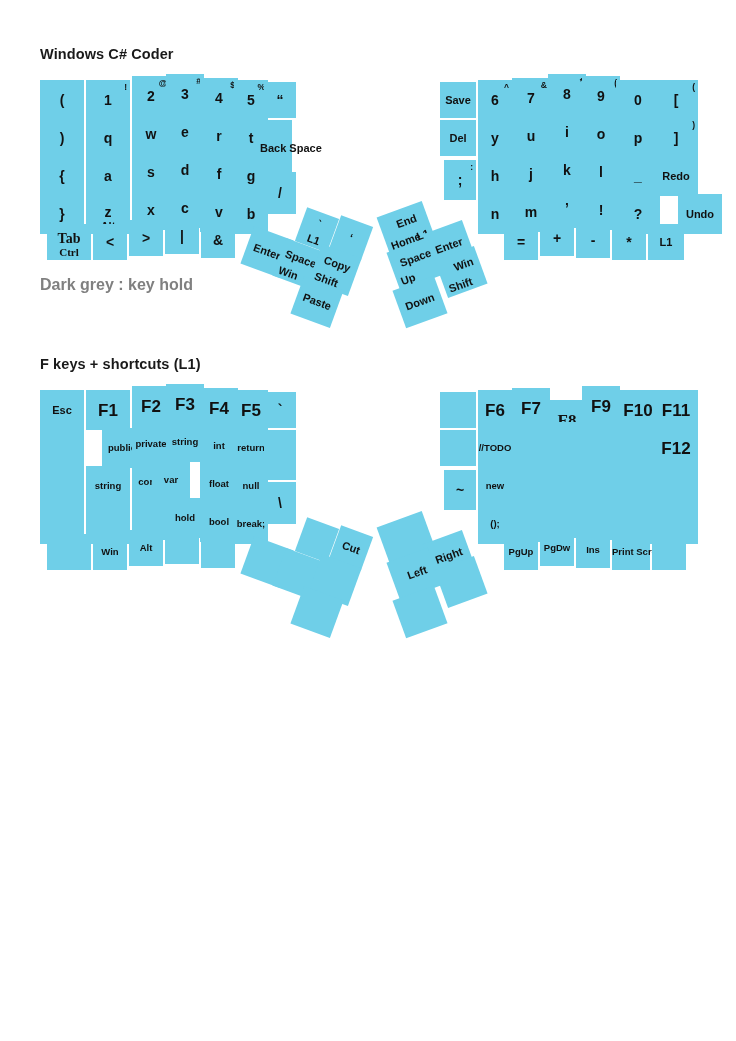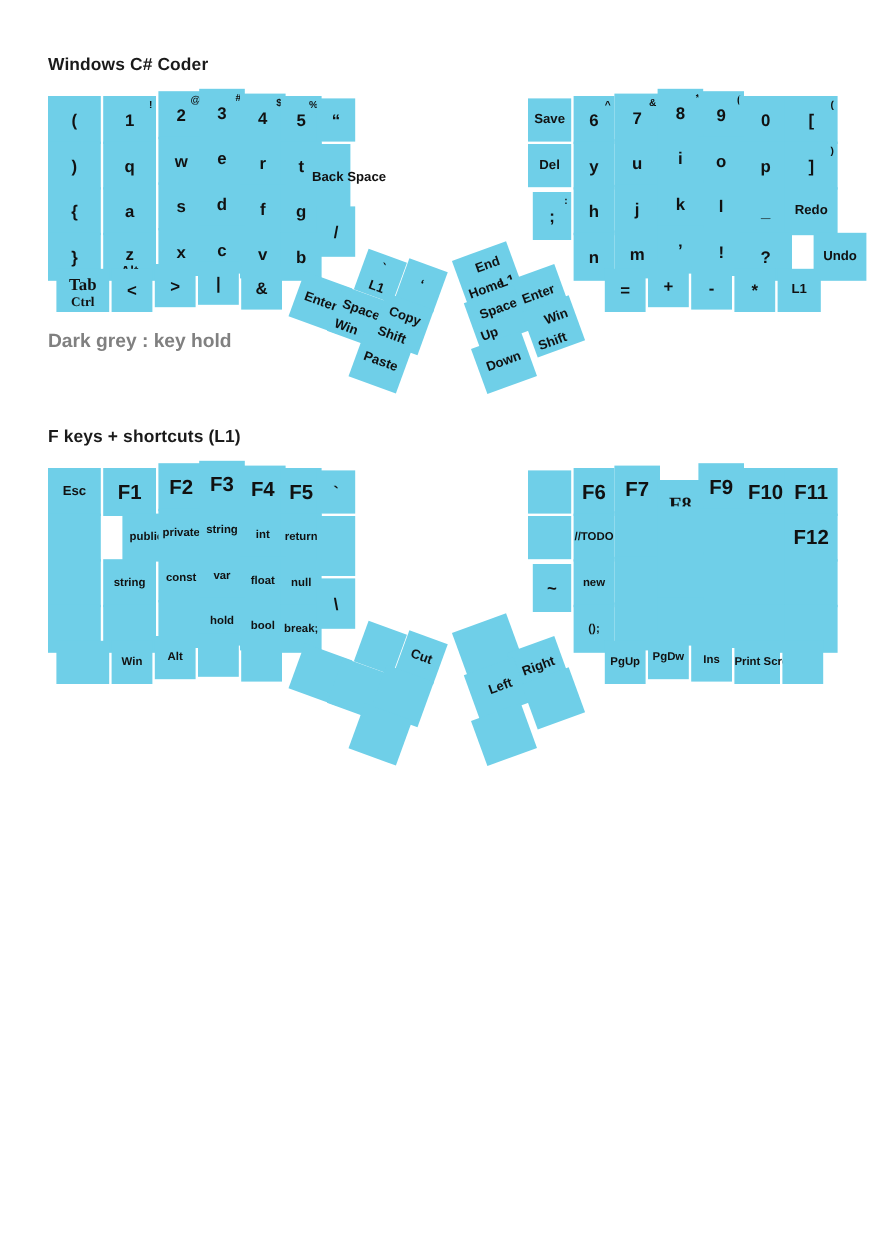--- a/index.html
+++ b/index.html
@@ -378,21 +378,21 @@
   </div>
 <div class="key" style="left:264px;top:430px;width:32px;height:50px;"></div>
 
 <div class="key" style="left:40px;top:466px;width:44px;height:40px;"></div>
 <div class="key" style="left:86px;top:466px;width:44px;height:40px;">
     <span class="lbl c xs">string</span>
   </div>
 <div class="key" style="left:132px;top:462px;width:38px;height:40px;">
     <span class="lbl c xs">const</span>
   </div>
-<div class="key" style="left:166px;top:460px;width:38px;height:40px;text-align:center;">
+<div class="key" style="left:152px;top:460px;width:38px;height:40px;text-align:center;">
     <span class="lbl c xs">var</span>
   </div>
 <div class="key" style="left:200px;top:464px;width:38px;height:40px;">
     <span class="lbl c xs">float</span>
   </div>
 <div class="key" style="left:234px;top:466px;width:34px;height:40px;">
     <span class="lbl c xs">null</span>
   </div>
 
 <div class="key" style="left:40px;top:504px;width:44px;height:40px;"></div>

